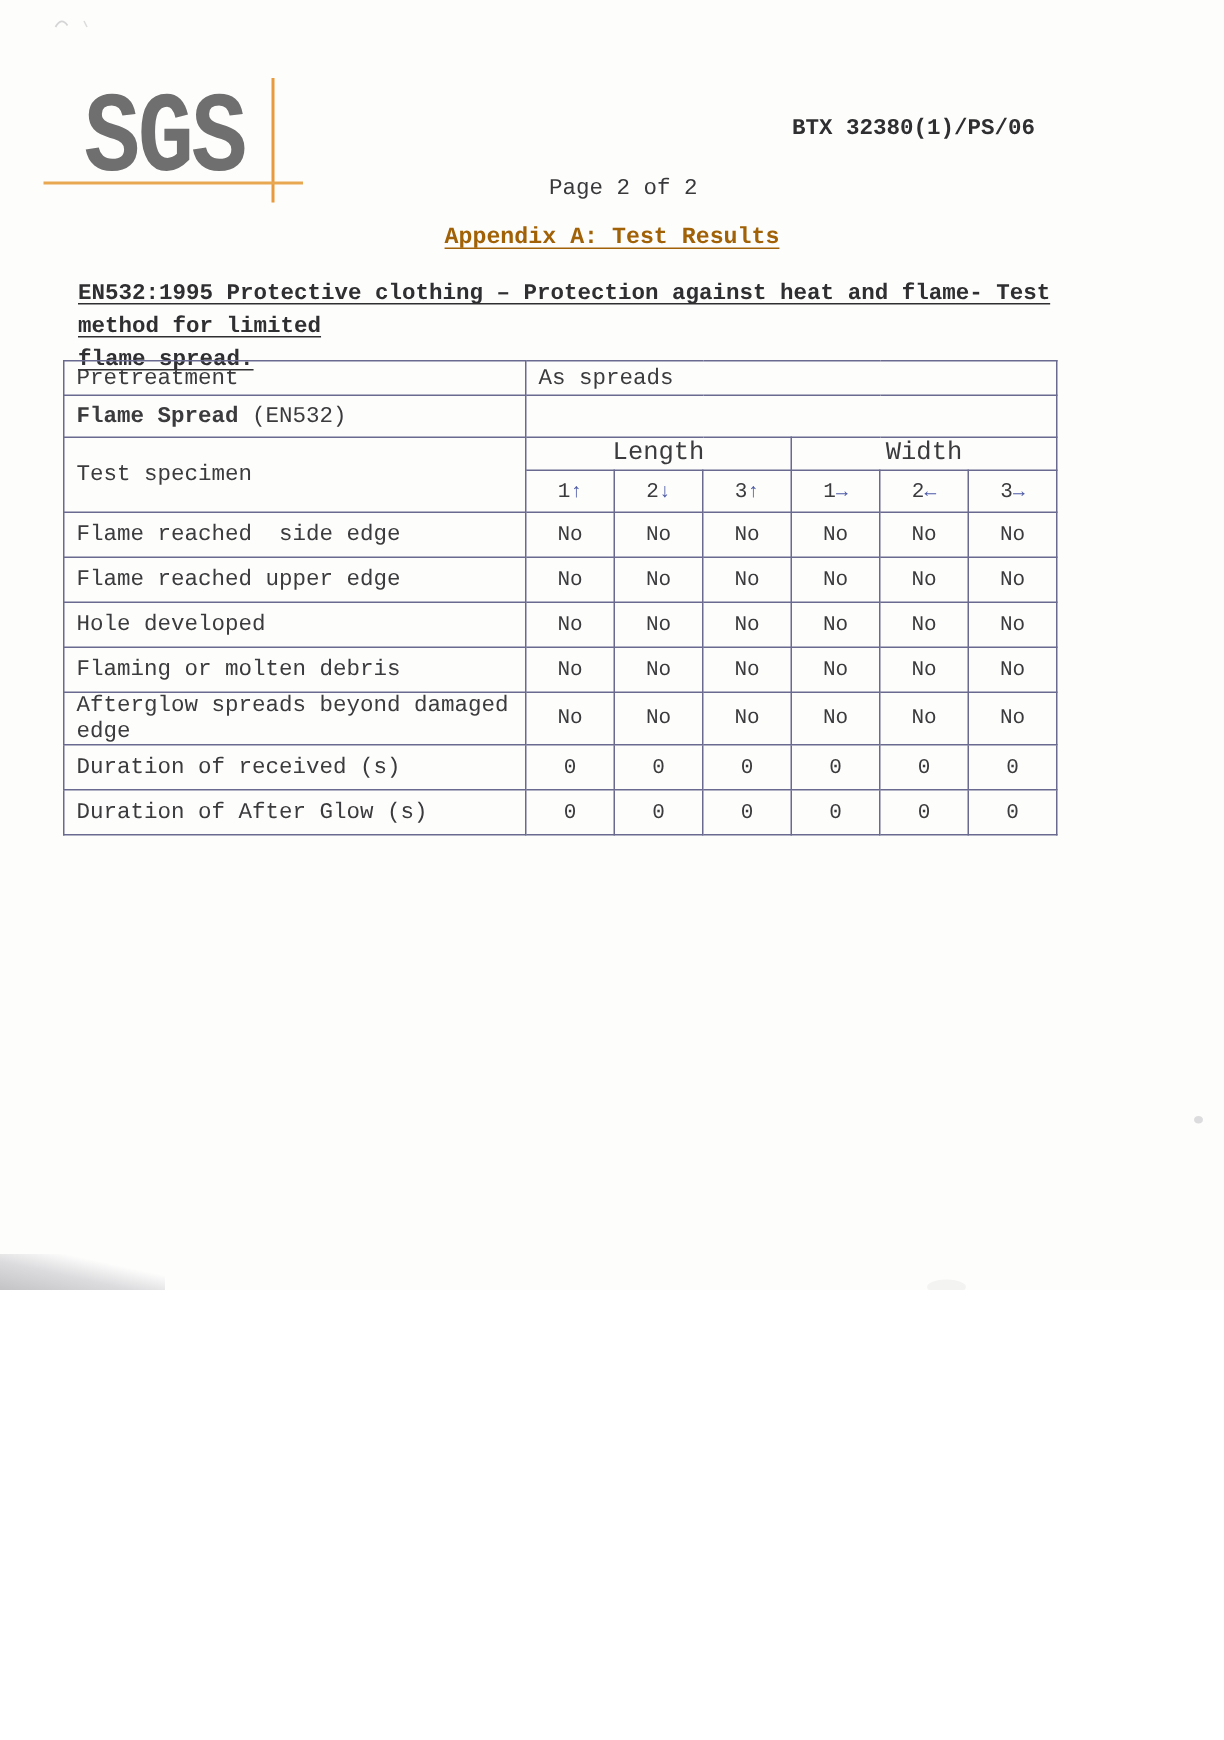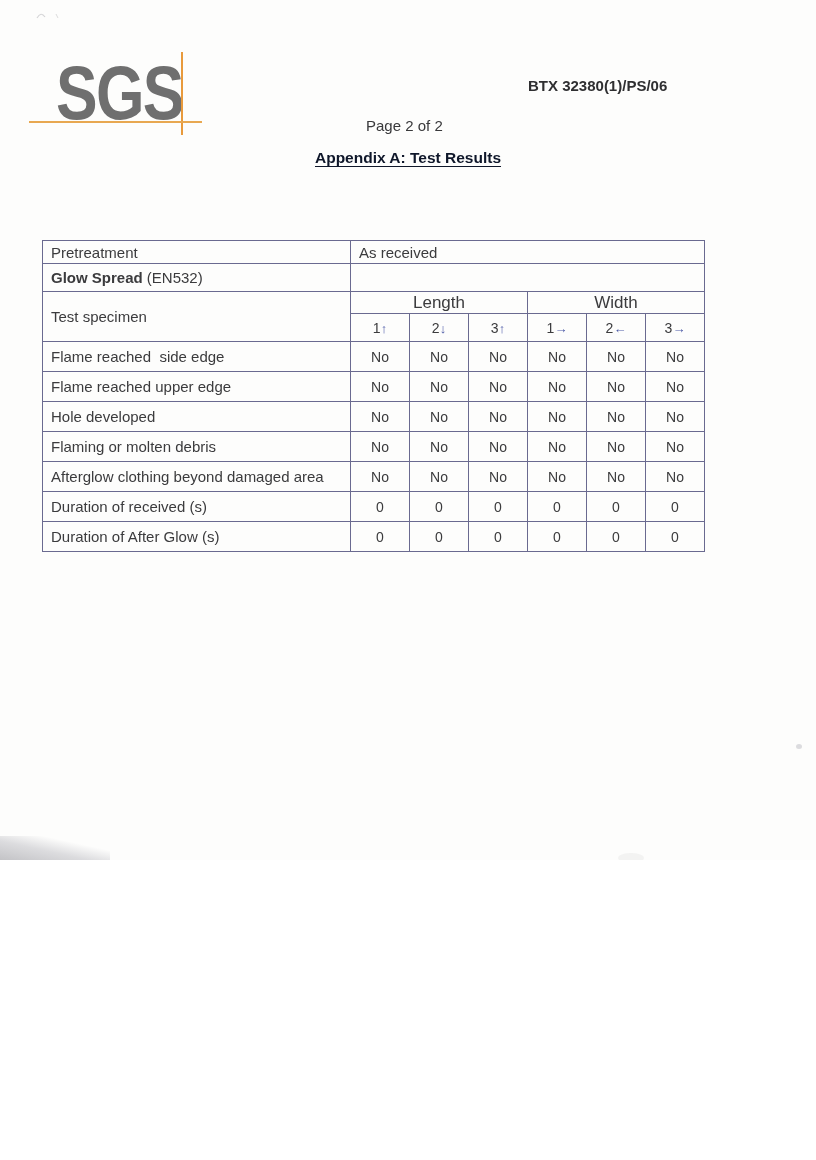--- a/index.html
+++ b/index.html
@@ -7,20 +7,21 @@
     font-family: "Liberation Sans", sans-serif;
     background: #ffffff;
   }
   .page {
     position: relative;
     width: 816px;
     height: 860px;
     background: #fdfdfc;
     overflow: hidden;
     color: #3b3b3d;
+    font-family: Liberation Mono, monospace;
   }
 
   
   .logo-text {
     position: absolute;
     left: 56px;
     top: 55px;
     font-size: 76px;
     font-weight: bold;
     line-height: 1;
@@ -67,21 +68,21 @@
 
   
   .appendix-title {
     position: absolute;
     left: 0;
     top: 149px;
     width: 816px;
     text-align: center;
     font-size: 15.5px;
     font-weight: bold;
-    color: #0f172a;
+    color: #a16207;
     text-decoration: underline;
     text-underline-offset: 3px;
   }
   .standard-heading {
     position: absolute;
     left: 52px;
     top: 185px;
     width: 710px;
     font-size: 15px;
     font-weight: bold;
@@ -217,38 +218,42 @@
   <div>
     <div class="logo-text">SGS</div>
     <div class="logo-vline"></div>
     <div class="logo-hline"></div>
   </div>
 
   <div class="page-num">Page 2 of 2</div>
   <div class="report-num">BTX 32380(1)/PS/06</div>
 
   <div class="appendix-title">Appendix A: Test Results</div>
+  <div class="standard-heading">
+    <span class="hline">EN532:1995 Protective clothing – Protection against heat and flame- Test method for limited</span>
+    <span class="hline">flame spread.</span>
+  </div>
 
   <table class="results">
     <colgroup>
       <col style="width:308px">
       <col style="width:59px">
         <col style="width:59px">
         <col style="width:59px">
       <col style="width:59px">
         <col style="width:59px">
         <col style="width:59px">
     </colgroup>
     <tbody>
       <tr class="rh1">
         <td class="lbl">Pretreatment</td>
-        <td class="lbl" colspan="6">As received</td>
+        <td class="lbl" colspan="6">As spreads</td>
       </tr>
       <tr class="rh2">
-        <td class="lbl"><span class="bold">Glow Spread</span><span> (EN532)</span></td>
+        <td class="lbl"><span class="bold">Flame Spread</span><span> (EN532)</span></td>
         <td colspan="6"></td>
       </tr>
       <tr class="rh3">
         <td class="lbl" rowspan="2">Test specimen</td>
         <td class="grp" colspan="3">Length</td>
         <td class="grp" colspan="3">Width</td>
       </tr>
       <tr class="rh4">
         <td class="ctr"><span>1</span><span class="arrow">↑</span></td>
         <td class="ctr"><span>2</span><span class="arrow">↓</span></td>
@@ -288,21 +293,21 @@
       <tr class="rhd">
         <td class="lbl">Flaming or molten debris</td>
         <td class="ctr">No</td>
         <td class="ctr">No</td>
         <td class="ctr">No</td>
         <td class="ctr">No</td>
         <td class="ctr">No</td>
         <td class="ctr">No</td>
       </tr>
       <tr class="rhd">
-        <td class="lbl">Afterglow clothing beyond damaged area</td>
+        <td class="lbl">Afterglow spreads beyond damaged edge</td>
         <td class="ctr">No</td>
         <td class="ctr">No</td>
         <td class="ctr">No</td>
         <td class="ctr">No</td>
         <td class="ctr">No</td>
         <td class="ctr">No</td>
       </tr>
       <tr class="rhd">
         <td class="lbl">Duration of received (s)</td>
         <td class="ctr">0</td>

